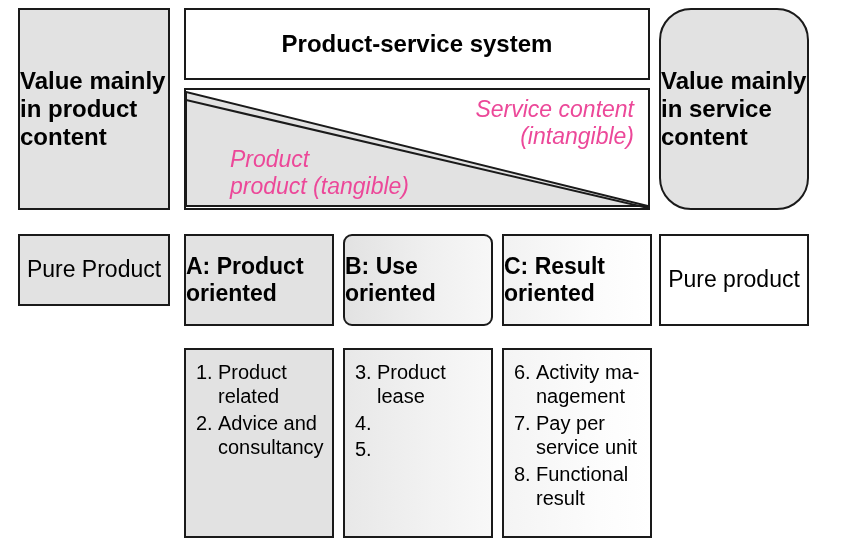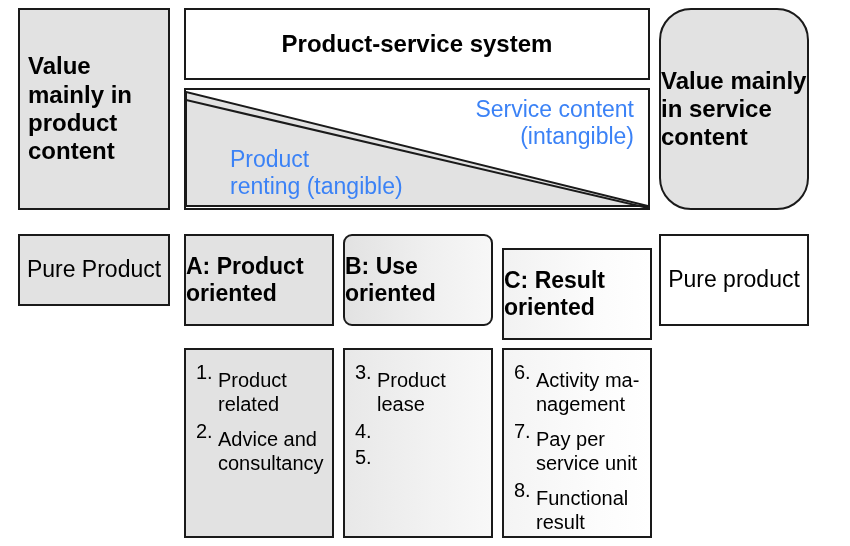--- a/index.html
+++ b/index.html
@@ -37,21 +37,20 @@
   }
 
   
   #value-product {
     left: 18px;
     top: 8px;
     width: 152px;
     height: 202px;
     font-size: 24px;
     font-weight: bold;
-    padding-left: 8px;
   }
 
   #value-service {
     left: 659px;
     top: 8px;
     width: 150px;
     height: 202px;
     font-size: 24px;
     font-weight: bold;
     border-radius: 32px;
@@ -83,22 +82,23 @@
     position: absolute;
     left: 0;
     top: 0;
     display: block;
   }
 
   .wedge-label {
     position: absolute;
     font-size: 23px;
     line-height: 1.18;
-    color: #3b82f6;
+    color: #ec4899;
     white-space: nowrap;
+    font-style: italic;
   }
   #label-service {
     right: 14px;
     top: 6px;
     text-align: right;
   }
   #label-product {
     left: 44px;
     top: 56px;
     text-align: left;
@@ -143,21 +143,20 @@
   #cat-b {
     left: 343px;
     width: 150px;
     background: linear-gradient(to right, #e2e2e2 0%, #efefef 55%, #f7f7f7 100%);
     border-radius: 9px;
   }
   #cat-c {
     left: 502px;
     width: 150px;
     background: linear-gradient(to right, #f2f2f2 0%, #fbfbfb 60%, #ffffff 100%);
-    margin-top: 14px;
   }
 
   
   .list-box {
     position: absolute;
     box-sizing: border-box;
     border: 2px solid #1a1a1a;
     top: 348px;
     height: 190px;
     padding: 10px 8px 8px 10px;
@@ -188,21 +187,20 @@
   .num-list li {
     display: flex;
     margin-bottom: 2px;
   }
   .num-list .num {
     width: 22px;
     flex: 0 0 22px;
   }
   .num-list .txt {
     flex: 1 1 auto;
-    margin-top: 8px;
   }
 </style>
 </head>
 <body>
 
 <div class="canvas">
 
   <div class="box" id="value-product">
     <span>Value mainly in product content</span>
   </div>
@@ -219,21 +217,21 @@
     <svg width="462" height="118" viewBox="0 0 462 118">
       <polygon points="0,2 462,116 0,116" fill="#e2e2e2" stroke="#1a1a1a" stroke-width="2"></polygon>
       <line x1="0" y1="10" x2="462" y2="118" stroke="#1a1a1a" stroke-width="2"></line>
     </svg>
     <div class="wedge-label" id="label-service">
       <div>Service content</div>
       <div>(intangible)</div>
     </div>
     <div class="wedge-label" id="label-product">
       <div>Product</div>
-      <div>renting (tangible)</div>
+      <div>product (tangible)</div>
     </div>
   </div>
 
   <div class="box" id="pure-product">
     <span>Pure Product</span>
   </div>
 
   <div class="cat-box" id="cat-a">
     <span>A: Product oriented</span>
   </div>

